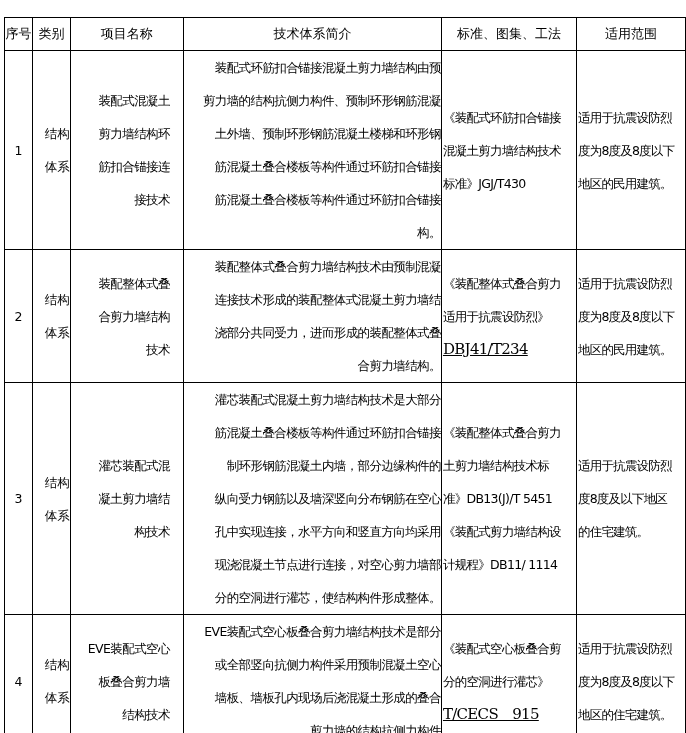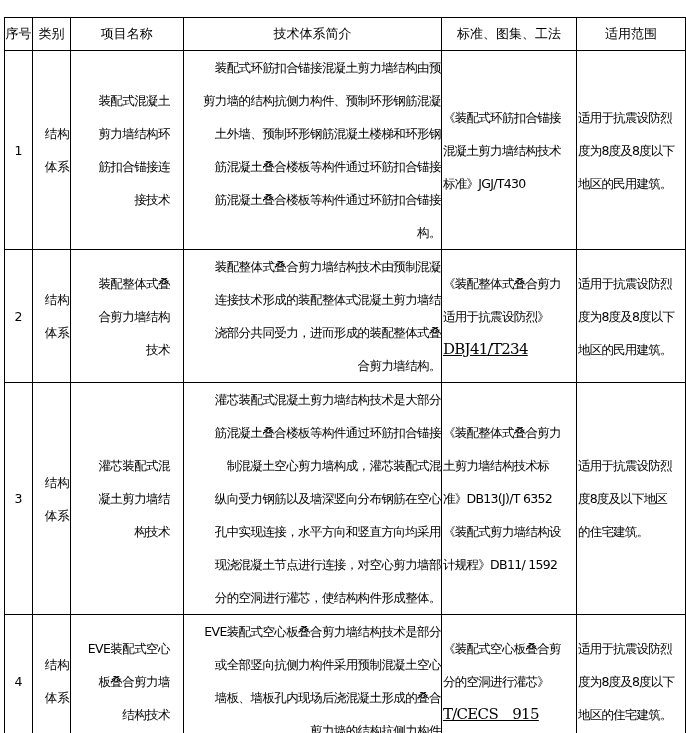--- a/index.html
+++ b/index.html
@@ -124,32 +124,32 @@
           <div>体系</div>
       </td>
       <td class="c-name lh-name name-text">
         <div>灌芯装配式混</div>
           <div>凝土剪力墙结</div>
           <div>构技术</div>
       </td>
       <td class="c-desc lh desc-text">
         <div>灌芯装配式混凝土剪力墙结构技术是大部分</div>
           <div>筋混凝土叠合楼板等构件通过环筋扣合锚接</div>
-          <div>制混凝土空心剪力墙构成，灌芯装配式混</div>
+          <div>制环形钢筋混凝土内墙，部分边缘构件的</div>
           <div>纵向受力钢筋以及墙深竖向分布钢筋在空心</div>
           <div>孔中实现连接，水平方向和竖直方向均采用</div>
           <div>现浇混凝土节点进行连接，对空心剪力墙部</div>
           <div>分的空洞进行灌芯，使结构构件形成整体。</div>
       </td>
       <td class="c-std lh std-text">
         <div>《装配整体式叠合剪力</div>
           <div>土剪力墙结构技术标</div>
-          <div>准》DB13(J)/T 6352</div>
+          <div>准》DB13(J)/T 5451</div>
           <div>《装配式剪力墙结构设</div>
-          <div>计规程》DB11/ 1592</div>
+          <div>计规程》DB11/ 1114</div>
       </td>
       <td class="c-scope lh scope-text">
         <div>适用于抗震设防烈</div>
           <div>度8度及以下地区</div>
           <div>的住宅建筑。</div>
       </td>
     </tr>
 
     <tr class="r4">
       <td class="c-idx"><span>4</span></td>

